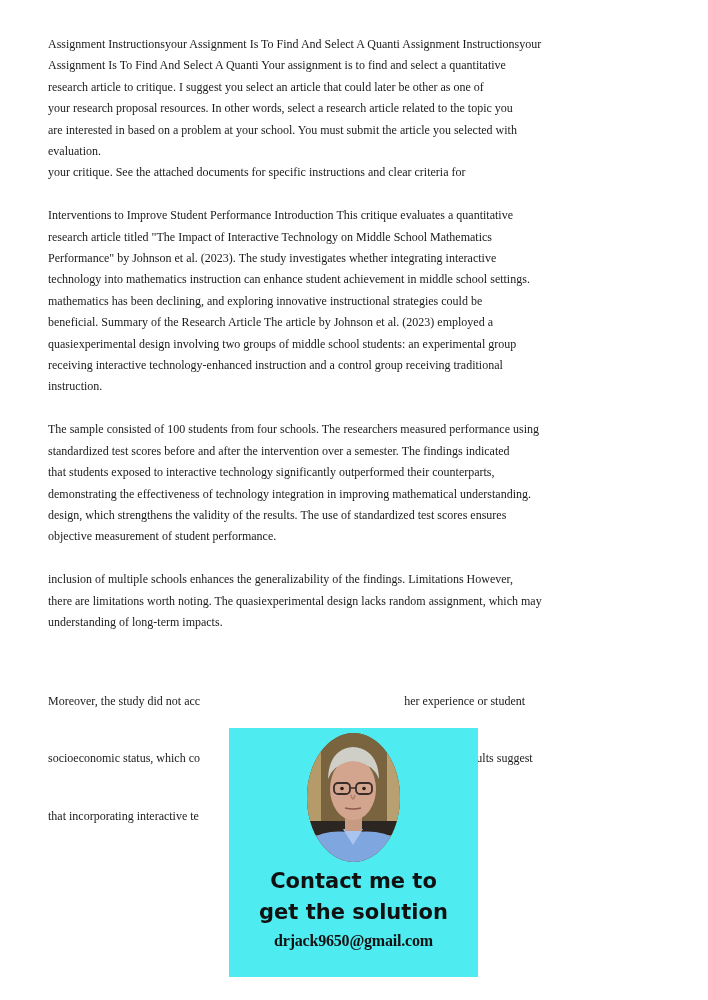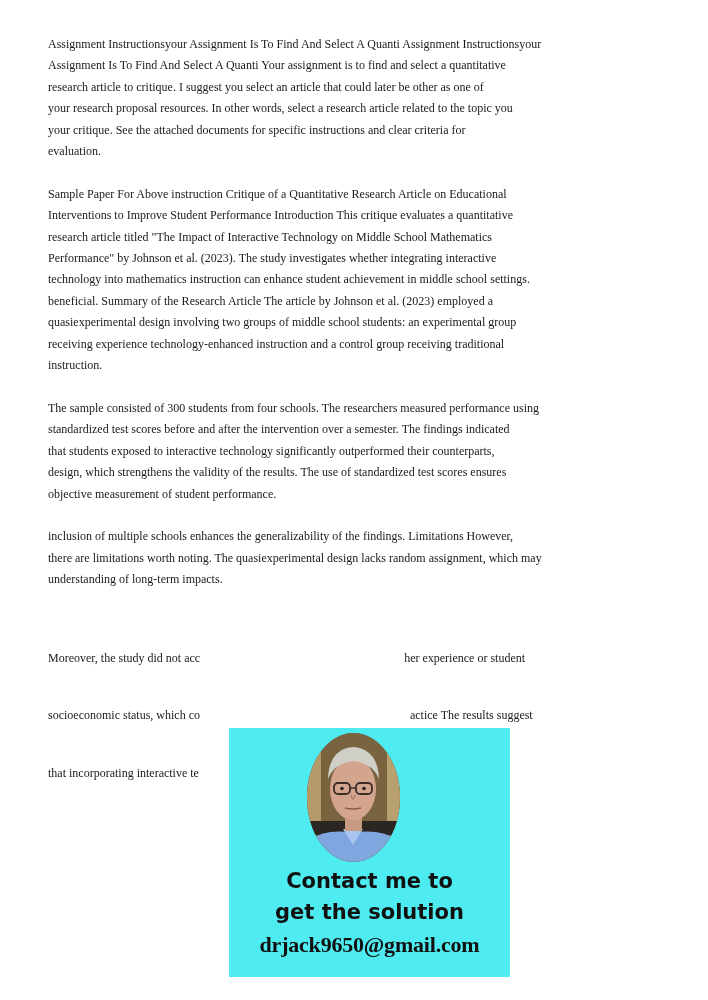--- a/index.html
+++ b/index.html
@@ -31,21 +31,20 @@
       white-space: nowrap;
     }
     .promo-card {
       position: absolute;
       left: 229px;
       top: 728px;
       width: 249px;
       height: 249px;
       background: #4eebf0;
       overflow: hidden;
-      padding-left: 32px;
     }
     .portrait {
       position: absolute;
       left: 78px;
       top: 5px;
       width: 93px;
       height: 129px;
       border-radius: 50%;
       overflow: hidden;
       background: #6d5a3e;
@@ -69,52 +68,54 @@
     .cta-1 { top: 139px; }
     .cta-2 { top: 170px; }
     .email {
       position: absolute;
       left: 0;
       top: 204px;
       width: 100%;
       text-align: center;
       font-family: "Liberation Serif", "DejaVu Serif", serif;
       font-weight: bold;
-      font-size: 22px;
+      font-size: 16px;
       color: #111111;
       letter-spacing: -0.2px;
     }
   </style>
 </head>
 <body>
 
 <div class="doc">
   <p class="para">
     <span class="line">Assignment Instructionsyour Assignment Is To Find And Select A Quanti Assignment Instructionsyour</span>
     <span class="line">Assignment Is To Find And Select A Quanti Your assignment is to find and select a quantitative</span>
     <span class="line">research article to critique. I suggest you select an article that could later be other as one of</span>
     <span class="line">your research proposal resources. In other words, select a research article related to the topic you</span>
+    <span class="line">are interested in based on a problem at your school. You must submit the article you selected with</span>
+    <span class="line">evaluation.</span>
     <span class="line">your critique. See the attached documents for specific instructions and clear criteria for</span>
-    <span class="line">evaluation.</span>
   </p>
   <p class="para">
-    <span class="line">Sample Paper For Above instruction Critique of a Quantitative Research Article on Educational</span>
     <span class="line">Interventions to Improve Student Performance Introduction This critique evaluates a quantitative</span>
     <span class="line">research article titled "The Impact of Interactive Technology on Middle School Mathematics</span>
     <span class="line">Performance" by Johnson et al. (2023). The study investigates whether integrating interactive</span>
     <span class="line">technology into mathematics instruction can enhance student achievement in middle school settings.</span>
+    <span class="line">mathematics has been declining, and exploring innovative instructional strategies could be</span>
     <span class="line">beneficial. Summary of the Research Article The article by Johnson et al. (2023) employed a</span>
     <span class="line">quasiexperimental design involving two groups of middle school students: an experimental group</span>
-    <span class="line">receiving experience technology-enhanced instruction and a control group receiving traditional</span>
+    <span class="line">receiving interactive technology-enhanced instruction and a control group receiving traditional</span>
     <span class="line">instruction.</span>
   </p>
   <p class="para">
-    <span class="line">The sample consisted of 300 students from four schools. The researchers measured performance using</span>
+    <span class="line">The sample consisted of 100 students from four schools. The researchers measured performance using</span>
     <span class="line">standardized test scores before and after the intervention over a semester. The findings indicated</span>
     <span class="line">that students exposed to interactive technology significantly outperformed their counterparts,</span>
+    <span class="line">demonstrating the effectiveness of technology integration in improving mathematical understanding.</span>
     <span class="line">design, which strengthens the validity of the results. The use of standardized test scores ensures</span>
     <span class="line">objective measurement of student performance.</span>
   </p>
   <p class="para">
     <span class="line">inclusion of multiple schools enhances the generalizability of the findings. Limitations However,</span>
     <span class="line">there are limitations worth noting. The quasiexperimental design lacks random assignment, which may</span>
     <span class="line">understanding of long-term impacts.</span>
   </p>
   <p class="para" style="white-space: pre;">
     <span class="line" style="white-space: pre;">Moreover, the study did not acc                                                                    her experience or student</span>

